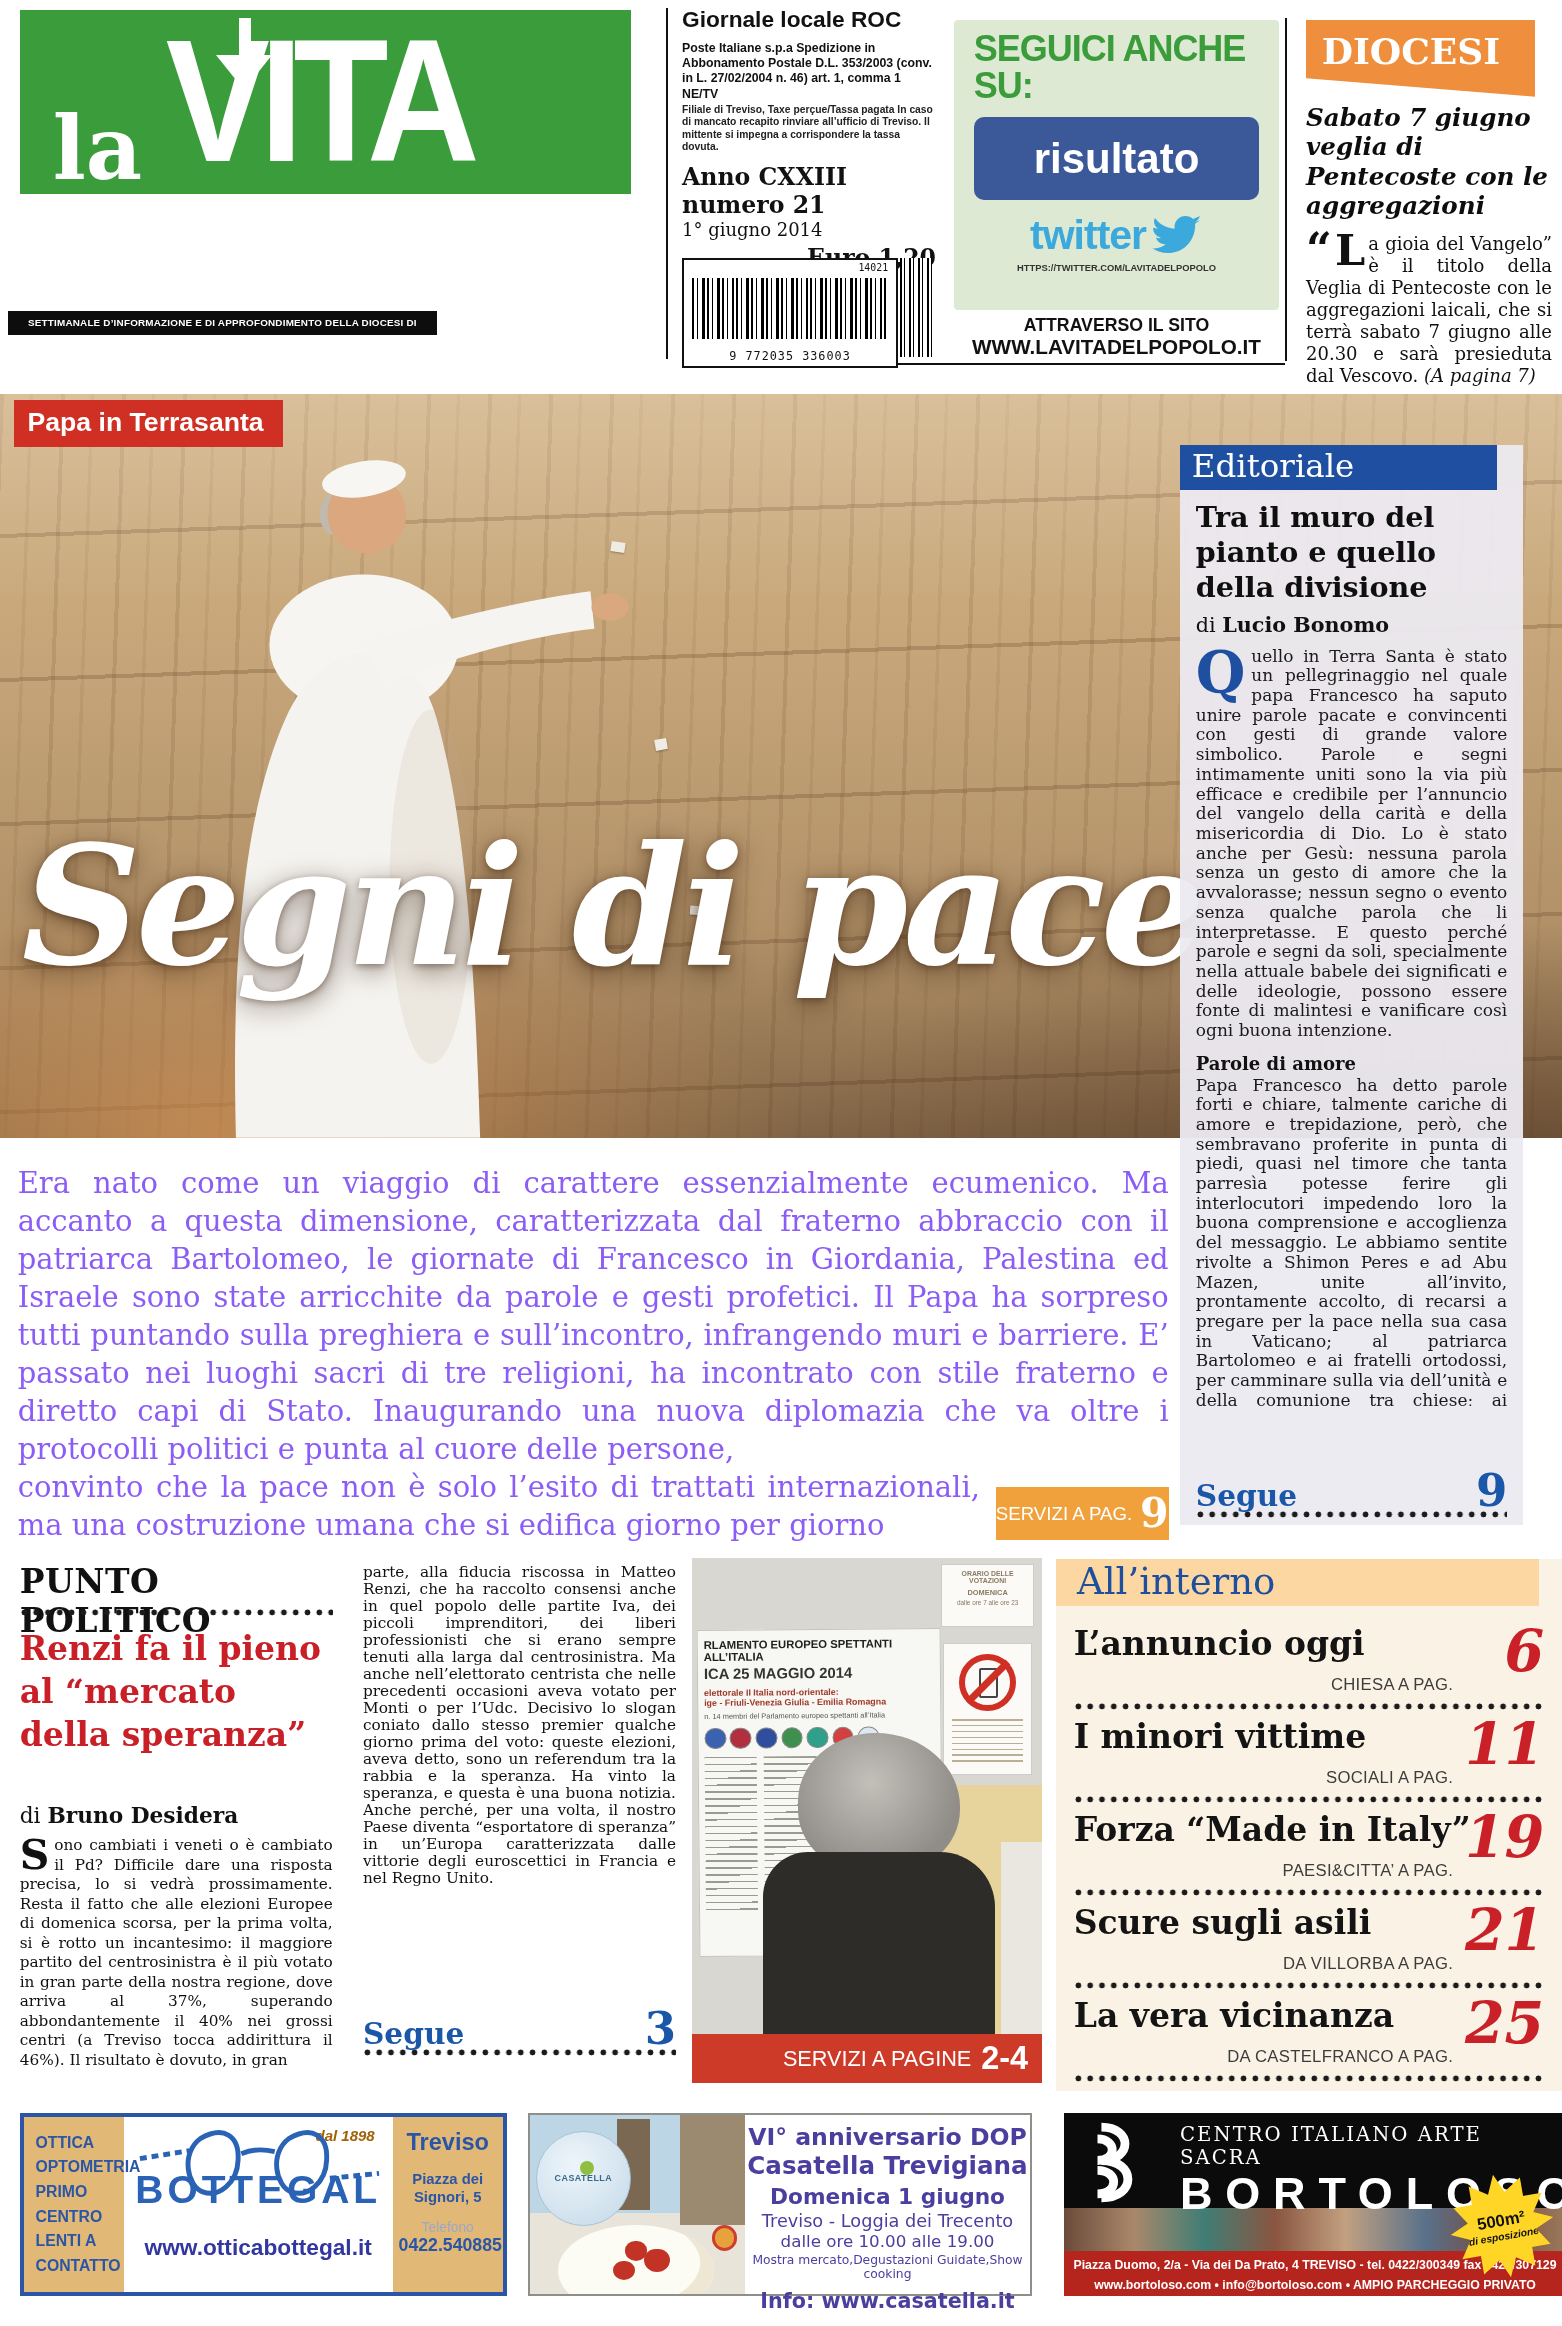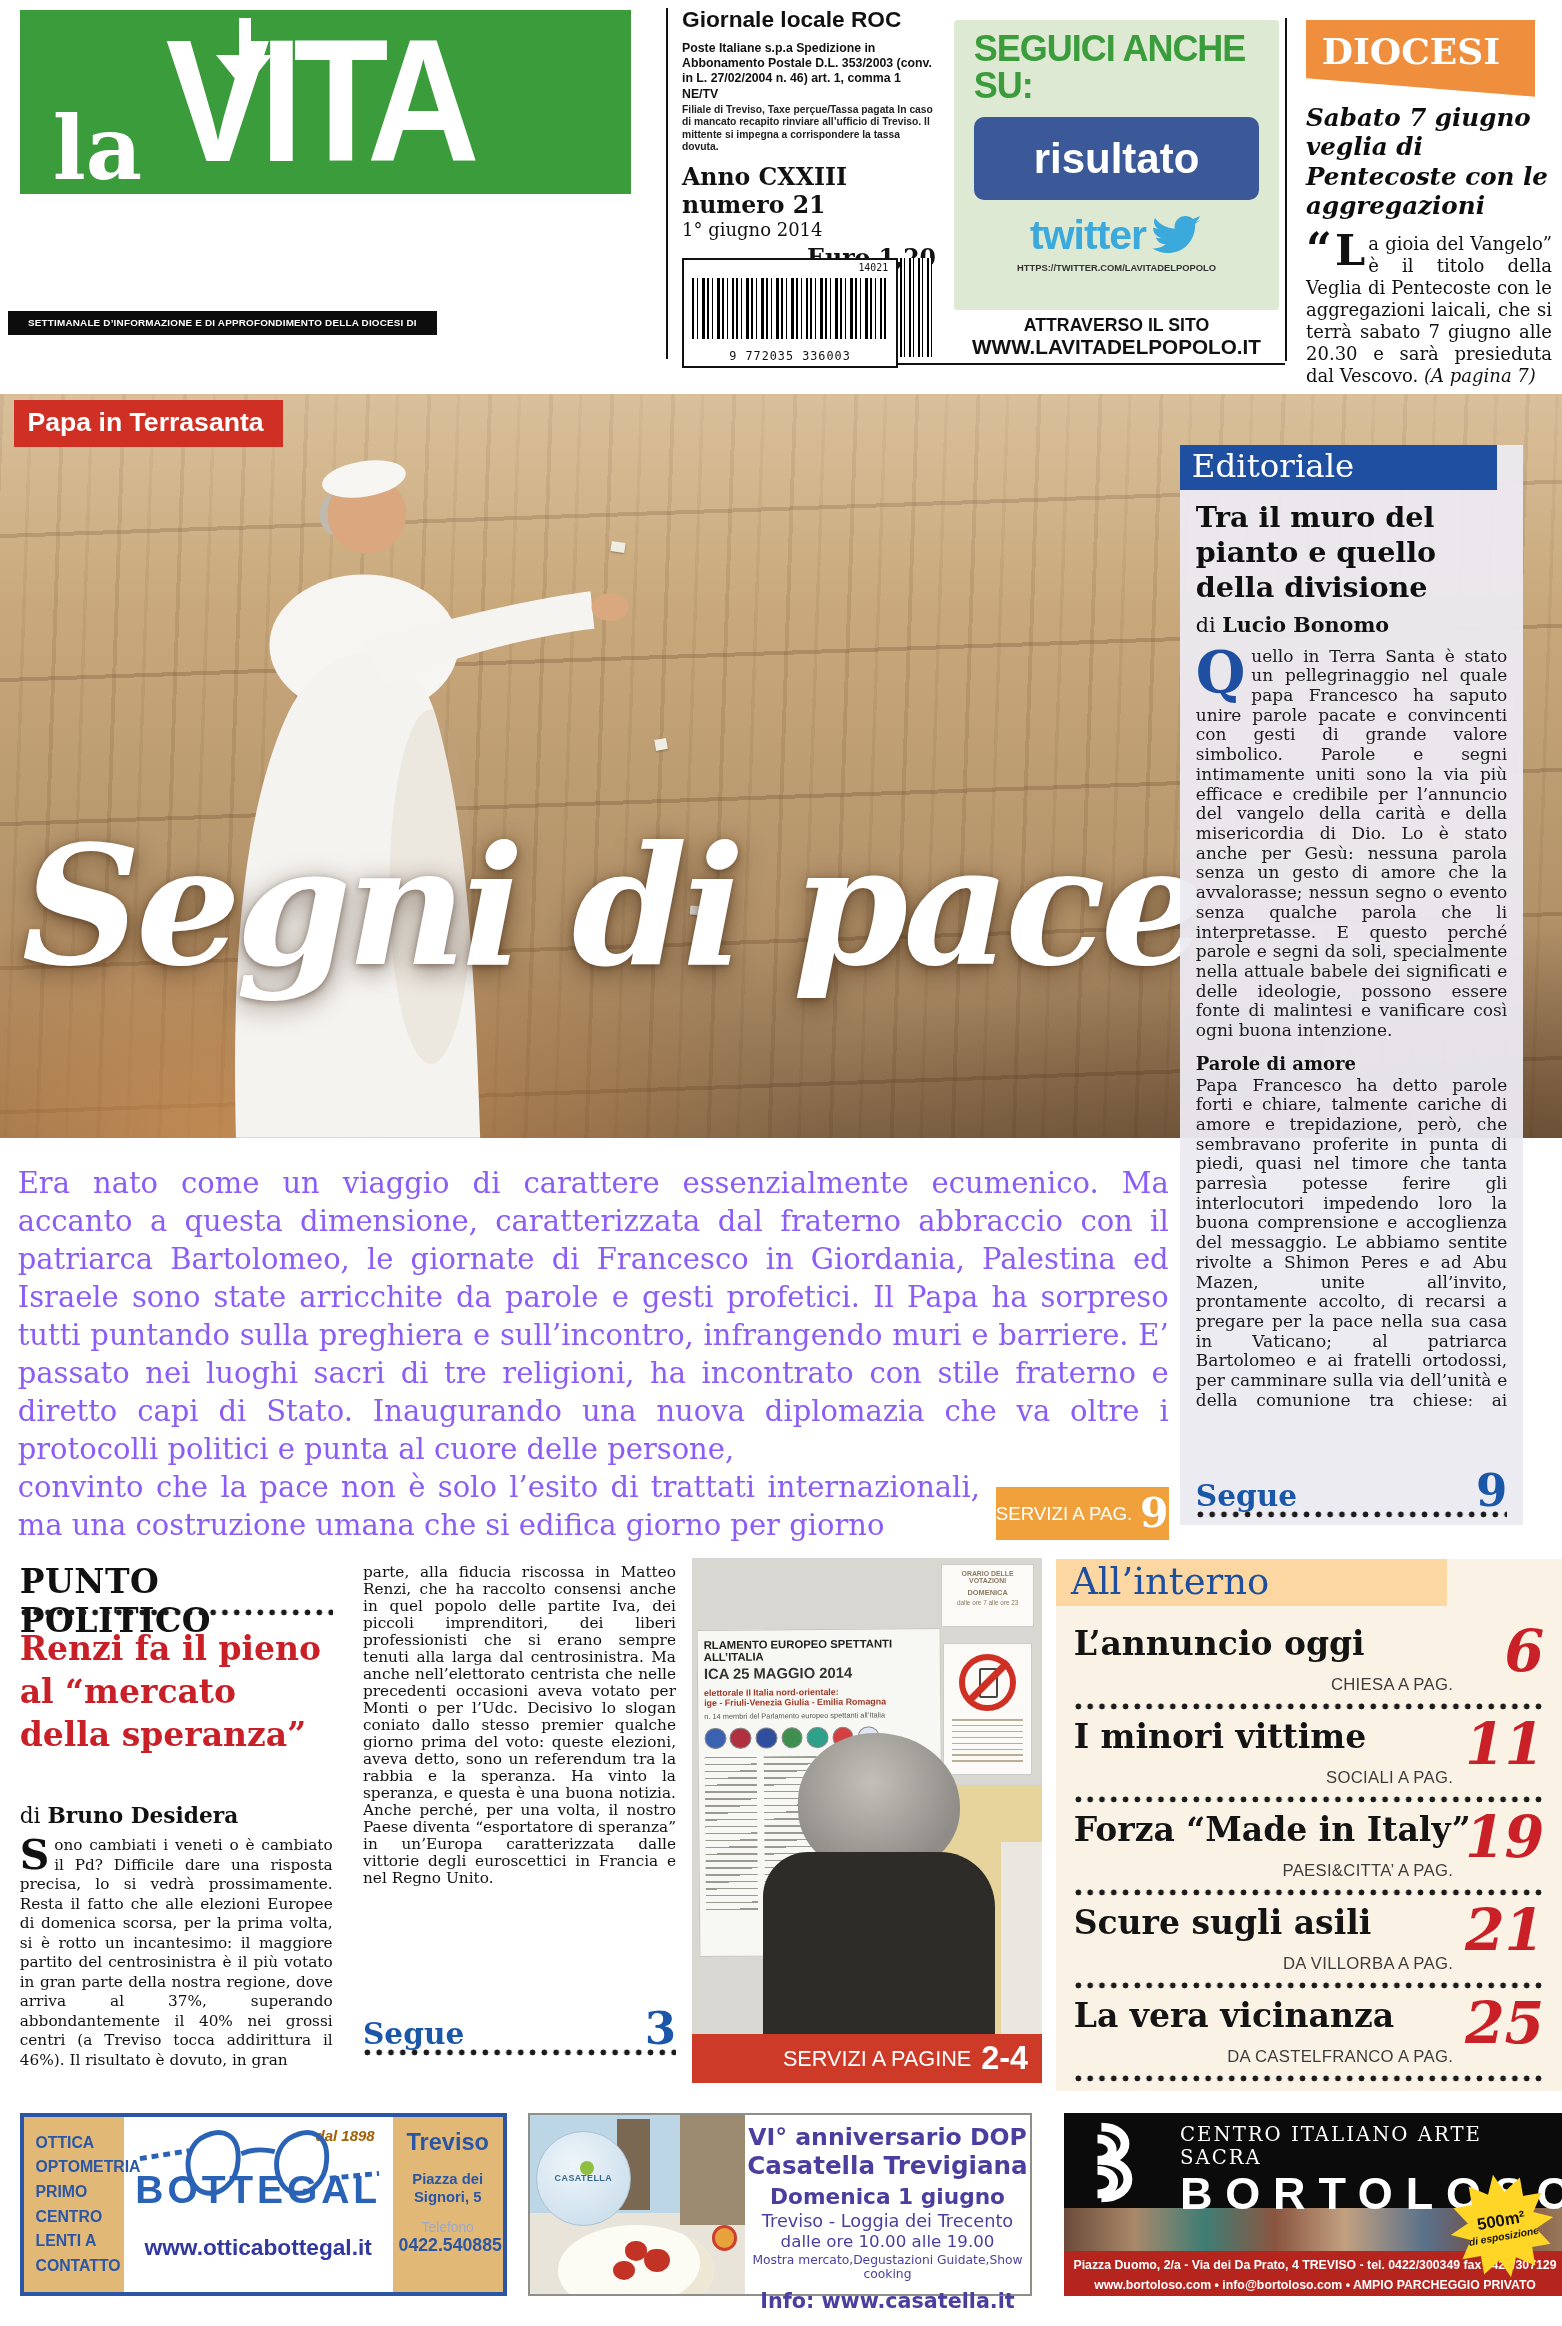--- a/index.html
+++ b/index.html
@@ -137,22 +137,22 @@
   .hair{position:absolute;left:106px;top:175px;width:162px;height:142px;border-radius:48% 52% 46% 46%;
       background:radial-gradient(circle at 45% 35%,#c3c0ba, #908d88 70%);}
   .jacket{position:absolute;left:71px;top:294px;width:232px;height:187px;background:#2e2c28;border-radius:45px 55px 0 0;}
   .person2{position:absolute;right:0;top:284px;width:41px;height:197px;background:#e9e7e0;}
   .vote-caption{position:absolute;left:0;bottom:0;width:100%;height:49px;background:#cd3a28;color:#fff;
       display:flex;align-items:center;justify-content:flex-end;gap:9.9px;padding-right:13.8px;box-sizing:border-box;}
   .vc-label{font-size:21.7px;}
   .vc-pages{font-weight:bold;font-size:32.5px;}
   
   .ai{left:1056px;top:1559px;width:506px;height:532px;background:#fbf2e6;}
-  .ai-bar{width:391px;height:47px;background:#fcd7a2;color:#1d4f9e;font-family:"DejaVu Serif",serif;
-      font-size:37px;line-height:45px;padding-left:15px;box-sizing:border-box;}
+  .ai-bar{width:483px;height:47px;background:#fcd7a2;color:#1d4f9e;font-family:"DejaVu Serif",serif;
+      font-size:37px;line-height:45px;padding-left:21px;box-sizing:border-box;}
   .ai-items{padding:11.8px 15.8px 0 17.7px;}
   .ai-item{position:relative;height:93px;}
   .ai-title{font-family:"DejaVu Serif",serif;font-weight:bold;font-size:33px;color:#141414;padding-top:5.9px;}
   .ai-num{position:absolute;right:2px;top:3.9px;font-family:"DejaVu Serif",serif;font-weight:bold;
       font-style:italic;font-size:57px;color:#c92127;line-height:1;}
   .ai-ref{position:absolute;right:93px;bottom:15.8px;font-size:16.7px;color:#3c3c3c;letter-spacing:0.3px;}
   .ai-dots{position:absolute;left:0;right:0;bottom:0;}
   
   .ad1{left:19.7px;top:2113px;width:487px;height:183px;border:4.9px solid #2a56a5;box-sizing:border-box;
       background:#fff;display:flex;}

